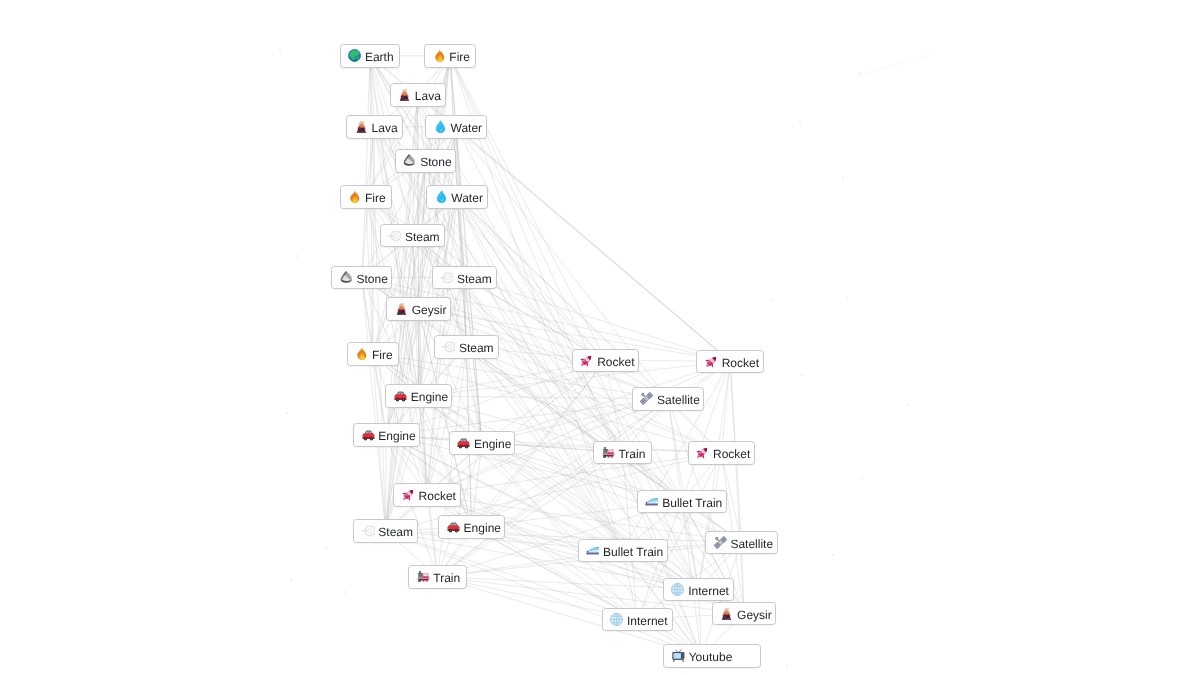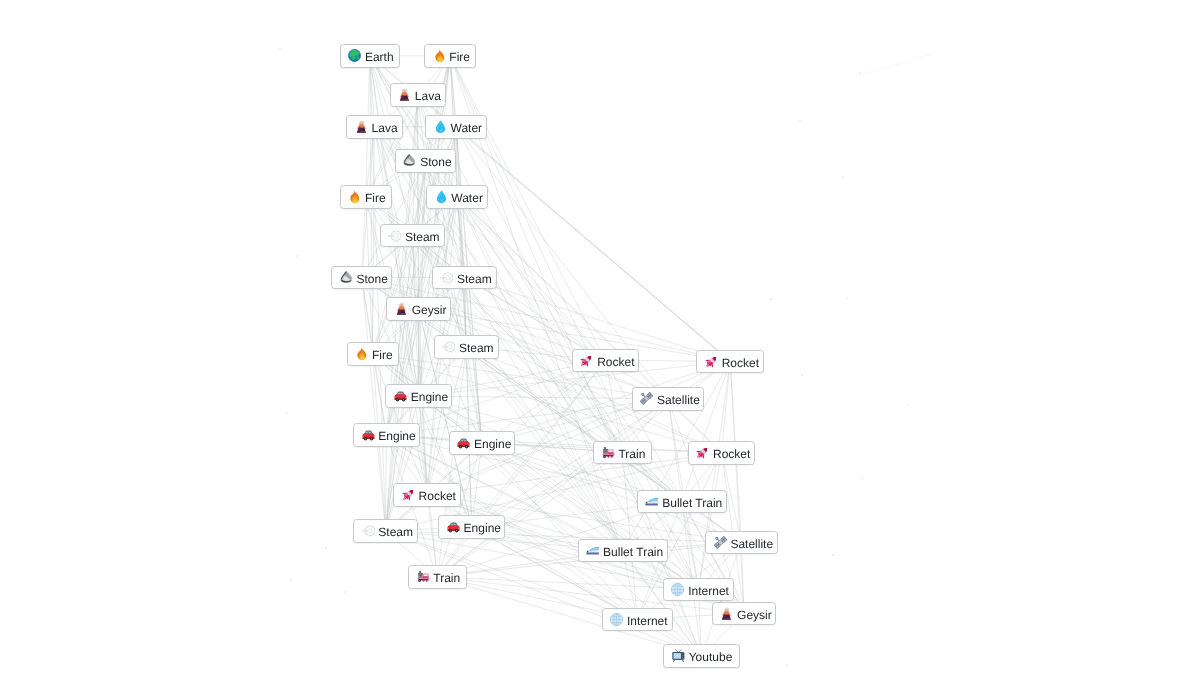--- a/index.html
+++ b/index.html
@@ -851,21 +851,21 @@
               <path d="M1 18h34"></path>
               <path d="M4.2 9.2h27.6"></path>
               <path d="M4.2 26.8h27.6"></path>
               <path d="M18 1v34"></path>
             </g>
             <circle cx="18" cy="18" r="17" fill="none" stroke="#7cb6da" stroke-width="1.5"></circle>
           </svg>
         </span>
         <span class="lb">Internet</span>
       </div>
-      <div class="node" style="left: 663.4px; top: 644.2px; width: 77px;">
+      <div class="node" style="left: 663.4px; top: 644.2px; width: 98px;">
         <span class="ic">
           <svg viewBox="0 0 36 36">
             <path d="M10 2.5 17 8.5M26 2.5 19 8.5" stroke="#5a6472" stroke-width="2" fill="none" stroke-linecap="round"></path>
             <rect x="1.5" y="8.5" width="33" height="21" rx="2.6" fill="#5a6472"></rect>
             <rect x="1.5" y="8.5" width="26" height="21" rx="2.6" fill="#3f5067"></rect>
             <rect x="4" y="11" width="21" height="16" rx="1.6" fill="#9ec8e4"></rect>
             <rect x="5.2" y="12.2" width="18.6" height="13.6" rx="1" fill="#c0ddf0"></rect>
             <circle cx="30.5" cy="14.5" r="2" fill="#2b333e"></circle>
             <circle cx="30.5" cy="21" r="2" fill="#2b333e"></circle>
             <path d="M7 29.5 4.5 35M29 29.5 31.5 35" stroke="#5a6472" stroke-width="3" stroke-linecap="round"></path>

